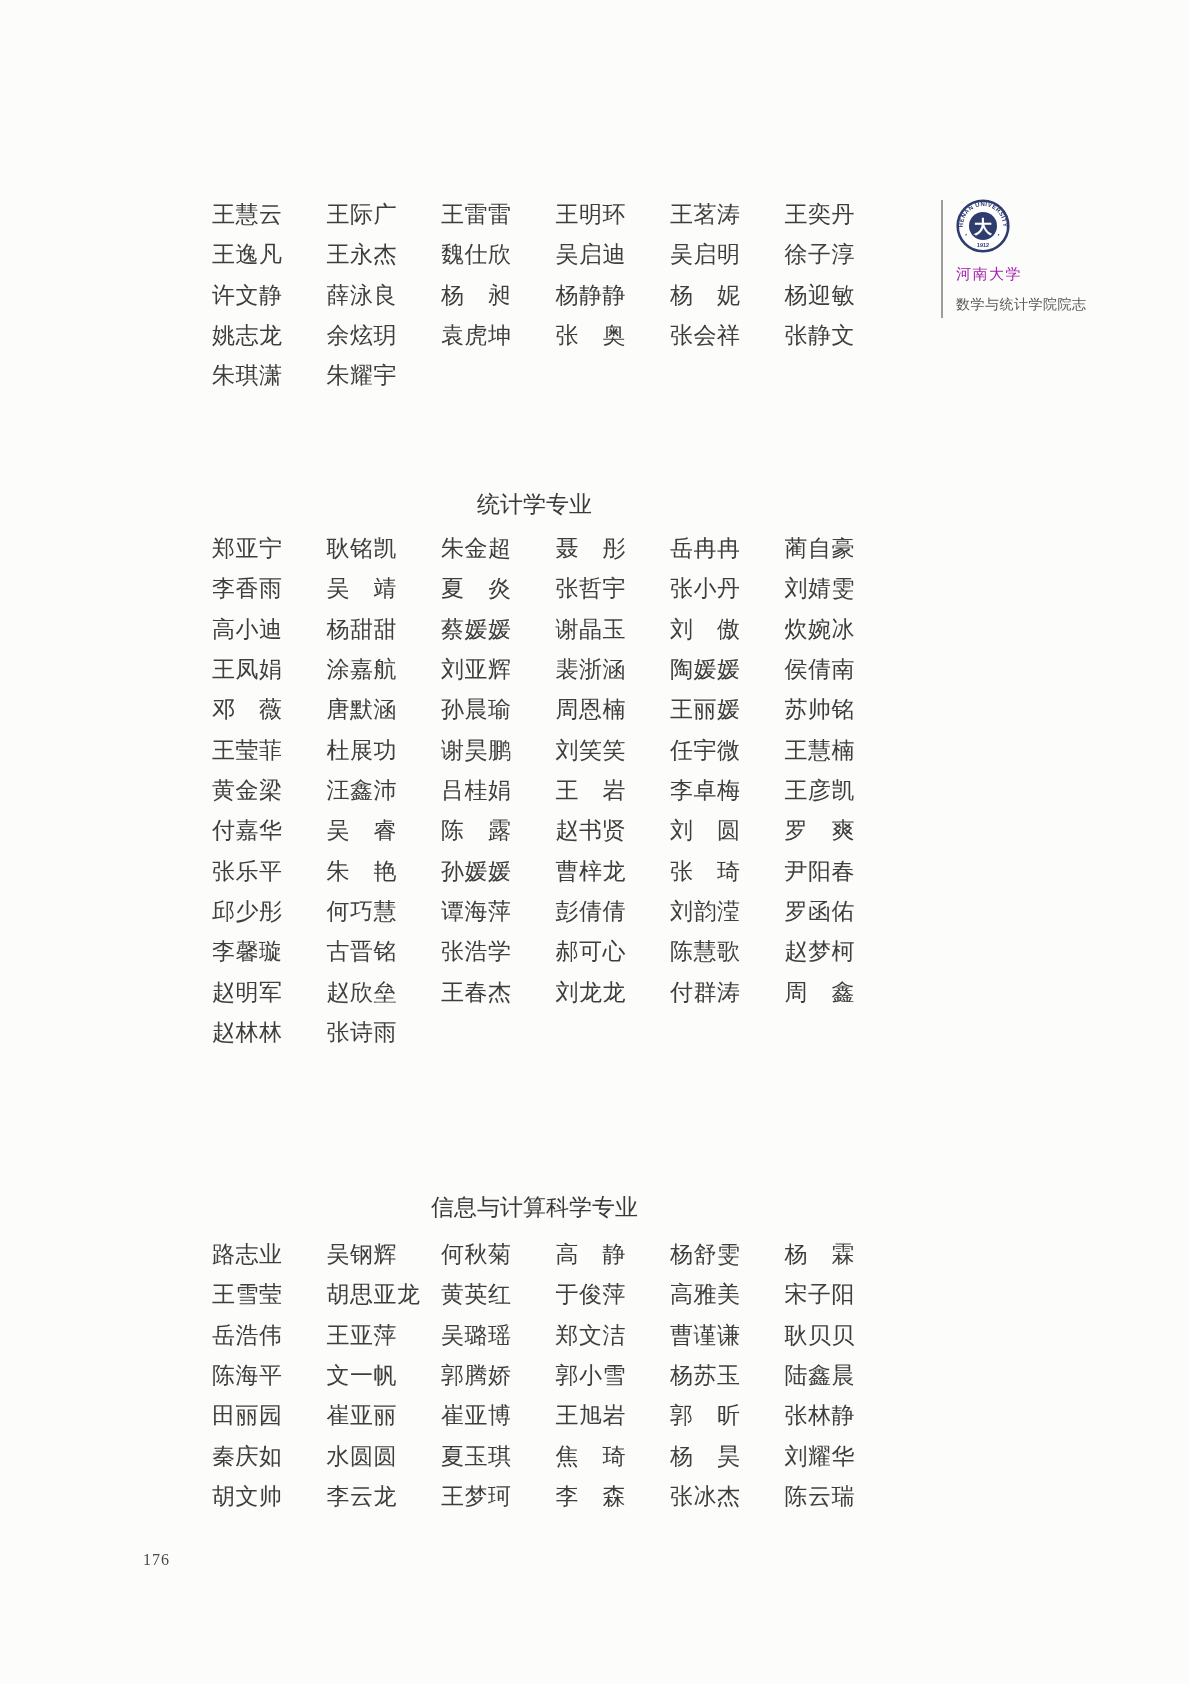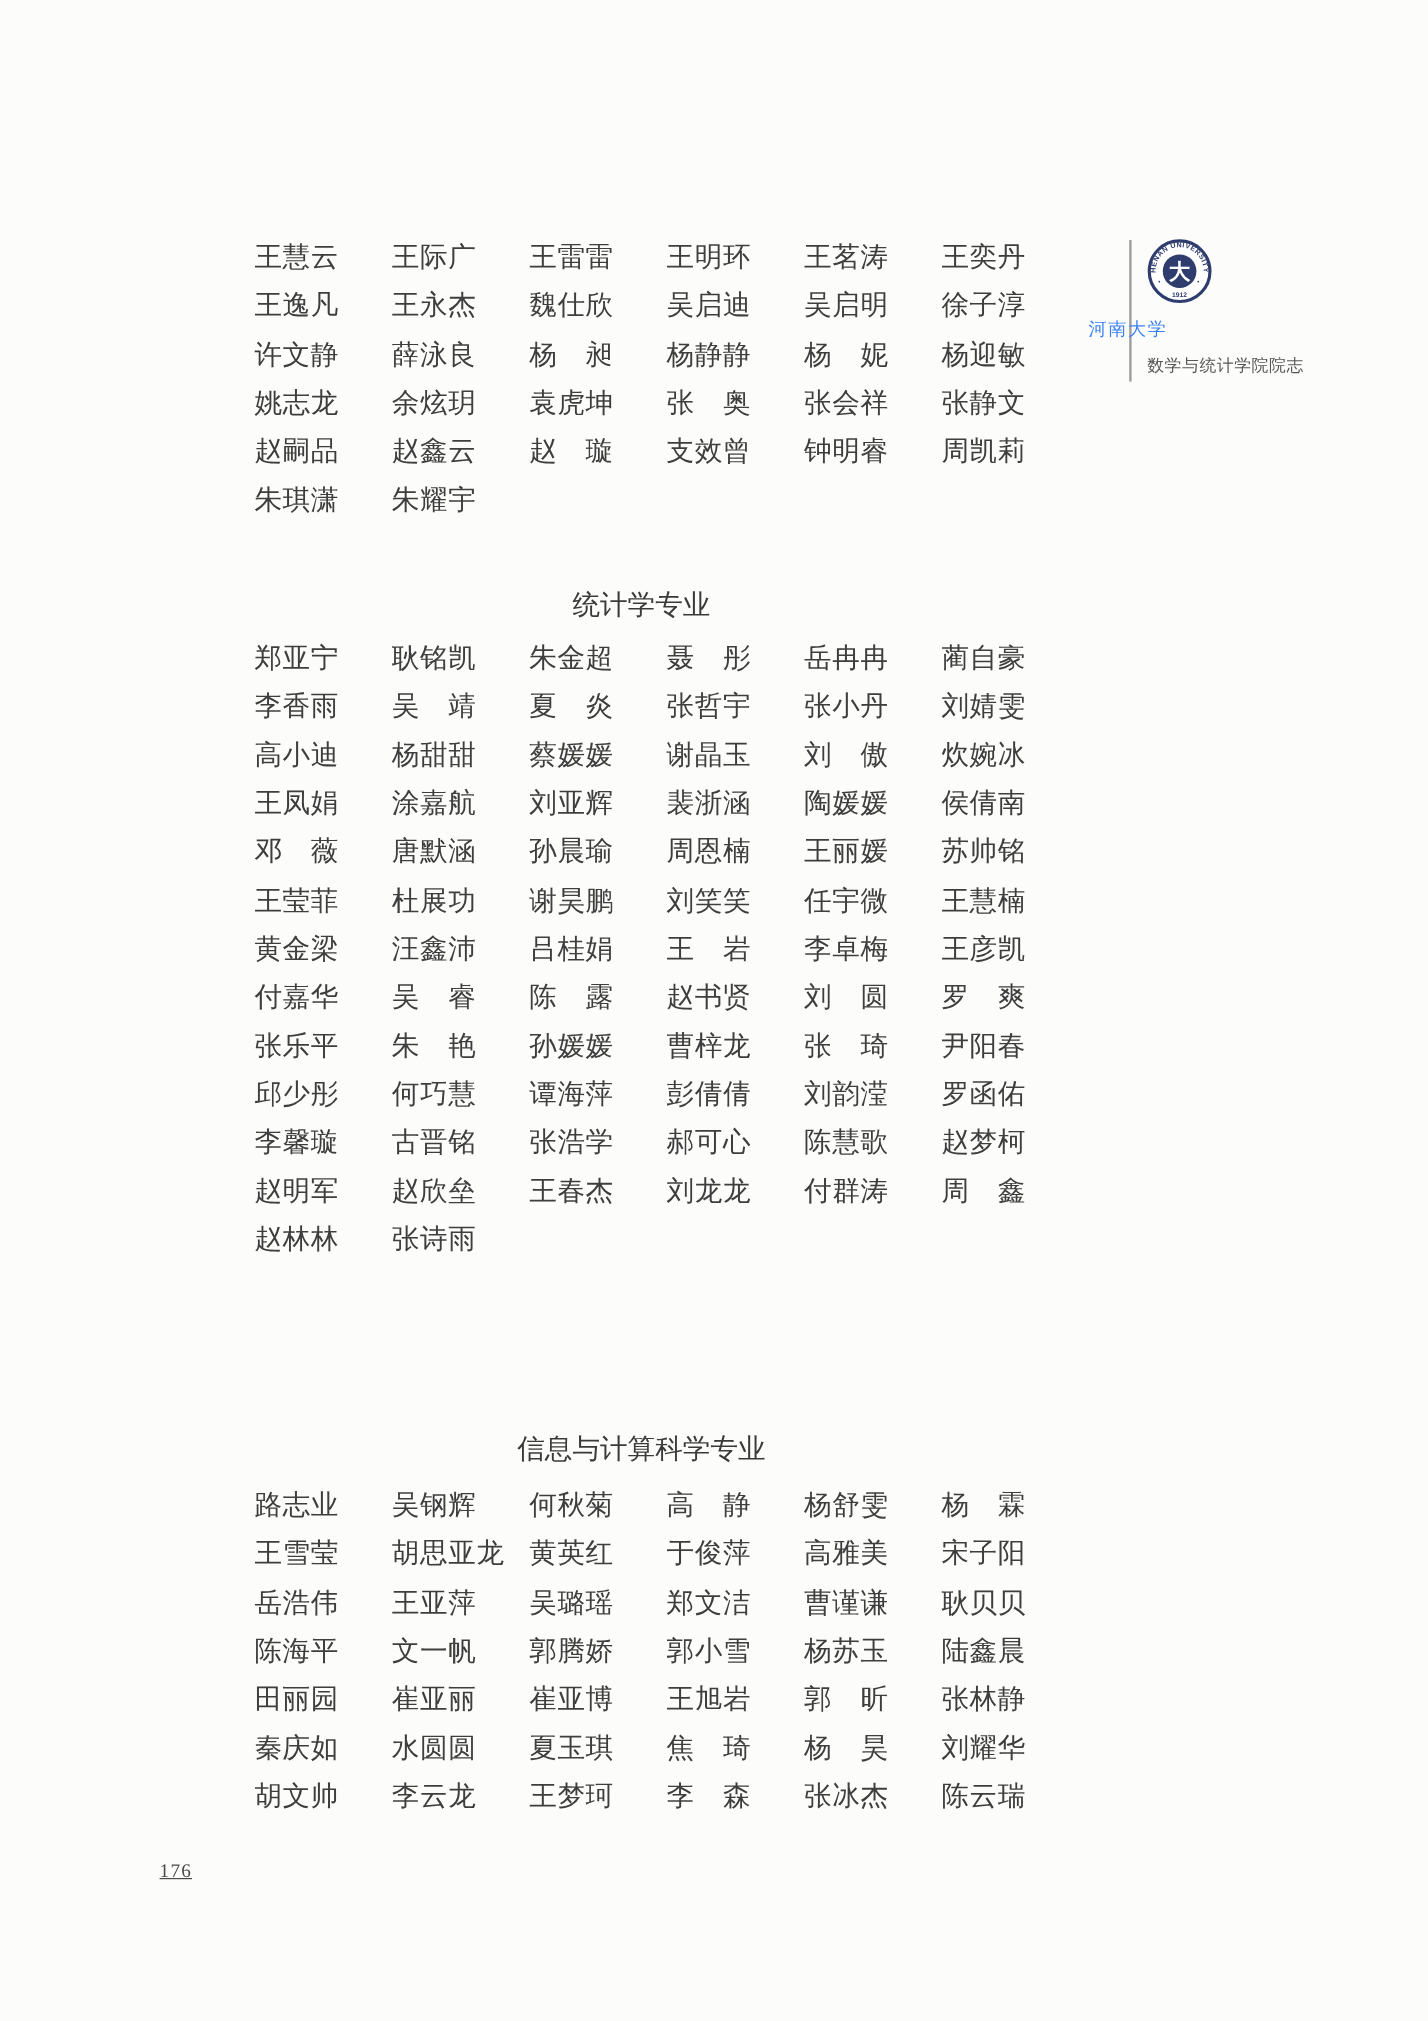--- a/index.html
+++ b/index.html
@@ -33,30 +33,30 @@
   #sec2-title{top:492px;}
   #sec3-title{top:1195px;}
 
   
   .side-divider{
     position:absolute;left:941px;top:200px;
     width:1.5px;height:118px;background:#9d9d9d;
   }
   .logo{position:absolute;left:955px;top:198px;width:56px;height:56px;}
   .side-university{
-    position:absolute;left:907px;top:265px;
-    font-size:15px;letter-spacing:1.5px;color:#3b82f6;
+    position:absolute;left:956px;top:265px;
+    font-size:15px;letter-spacing:1.5px;color:#a21caf;
   }
   .side-booktitle{
     position:absolute;left:956px;top:296px;
     font-size:14px;letter-spacing:0.5px;color:#575757;
   }
   .page-number{
-    position:absolute;left:133px;top:1551px;
-    font-size:16px;color:#4a4a4a;letter-spacing:1px;text-decoration:underline;
+    position:absolute;left:143px;top:1551px;
+    font-size:16px;color:#4a4a4a;letter-spacing:1px;
   }
 </style>
 </head>
 <body>
 
 <div class="content">
   <div class="section">
     <div class="rows" id="sec1-rows">
         <div class="name-row">
           <span class="name" style="--c: 0;">王慧云</span>
@@ -82,28 +82,20 @@
           <span class="name" style="--c: 4;">杨　妮</span>
           <span class="name" style="--c: 5;">杨迎敏</span>
         </div>
         <div class="name-row">
           <span class="name" style="--c: 0;">姚志龙</span>
           <span class="name" style="--c: 1;">余炫玥</span>
           <span class="name" style="--c: 2;">袁虎坤</span>
           <span class="name" style="--c: 3;">张　奥</span>
           <span class="name" style="--c: 4;">张会祥</span>
           <span class="name" style="--c: 5;">张静文</span>
-        </div>
-        <div class="name-row">
-          <span class="name" style="--c: 0;">赵嗣品</span>
-          <span class="name" style="--c: 1;">赵鑫云</span>
-          <span class="name" style="--c: 2;">赵　璇</span>
-          <span class="name" style="--c: 3;">支效曾</span>
-          <span class="name" style="--c: 4;">钟明睿</span>
-          <span class="name" style="--c: 5;">周凯莉</span>
         </div>
         <div class="name-row">
           <span class="name" style="--c: 0;">朱琪潇</span>
           <span class="name" style="--c: 1;">朱耀宇</span>
         </div>
       </div>
   </div>
   <div class="section">
     <div class="section-title" id="sec2-title">统计学专业</div>
     <div class="rows" id="sec2-rows">

